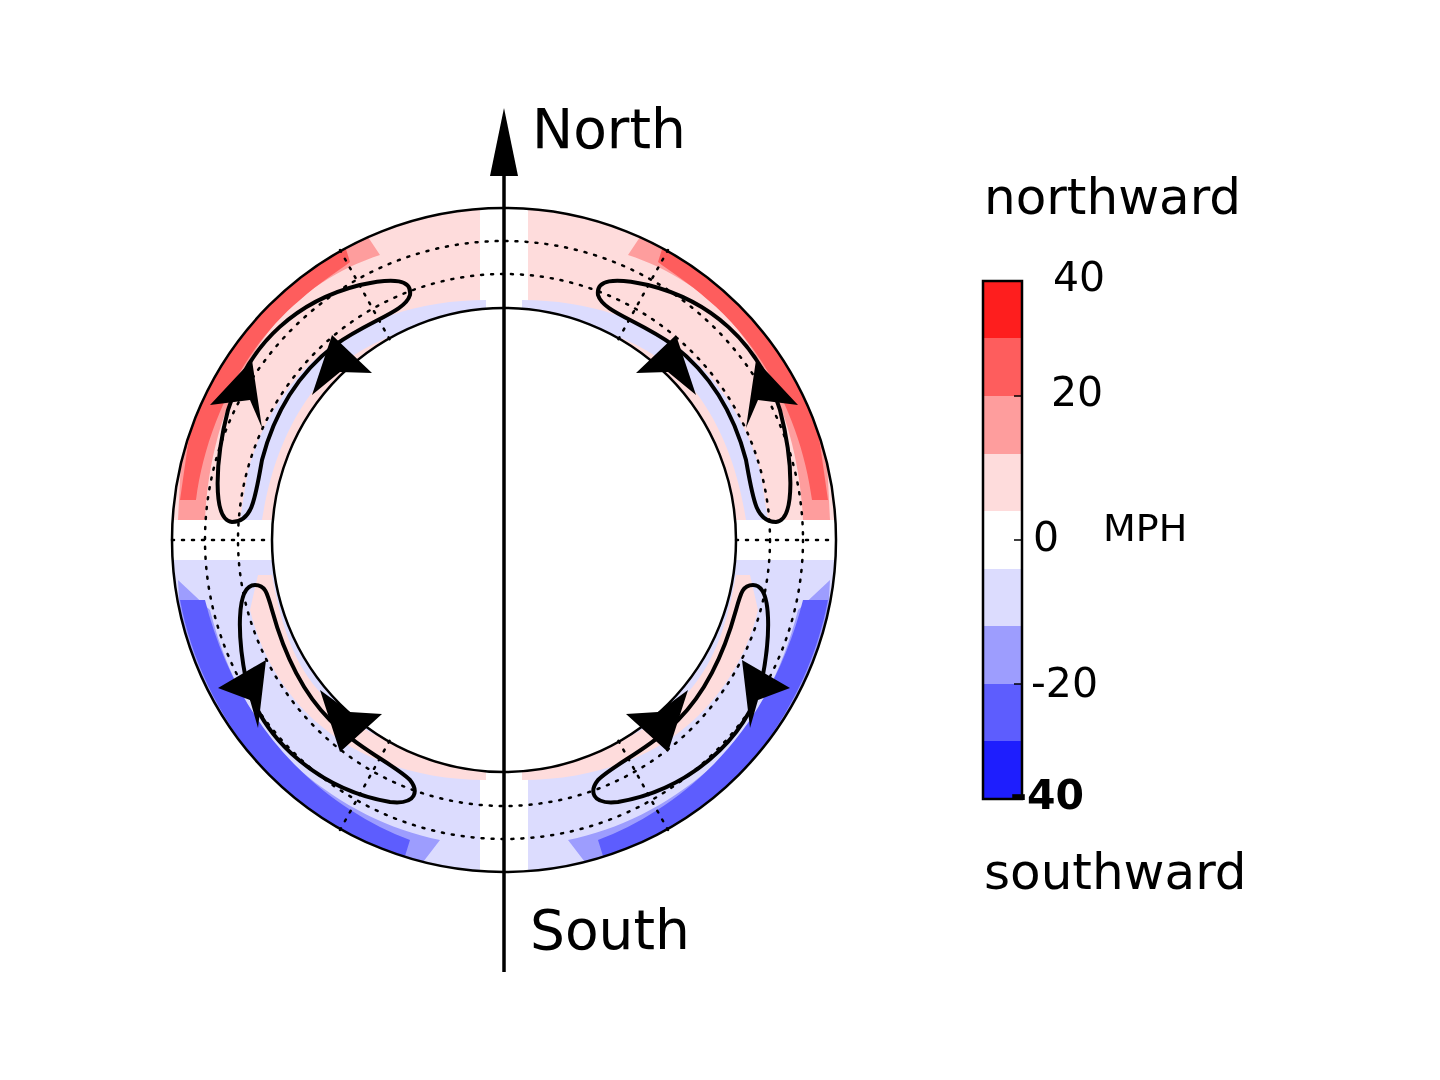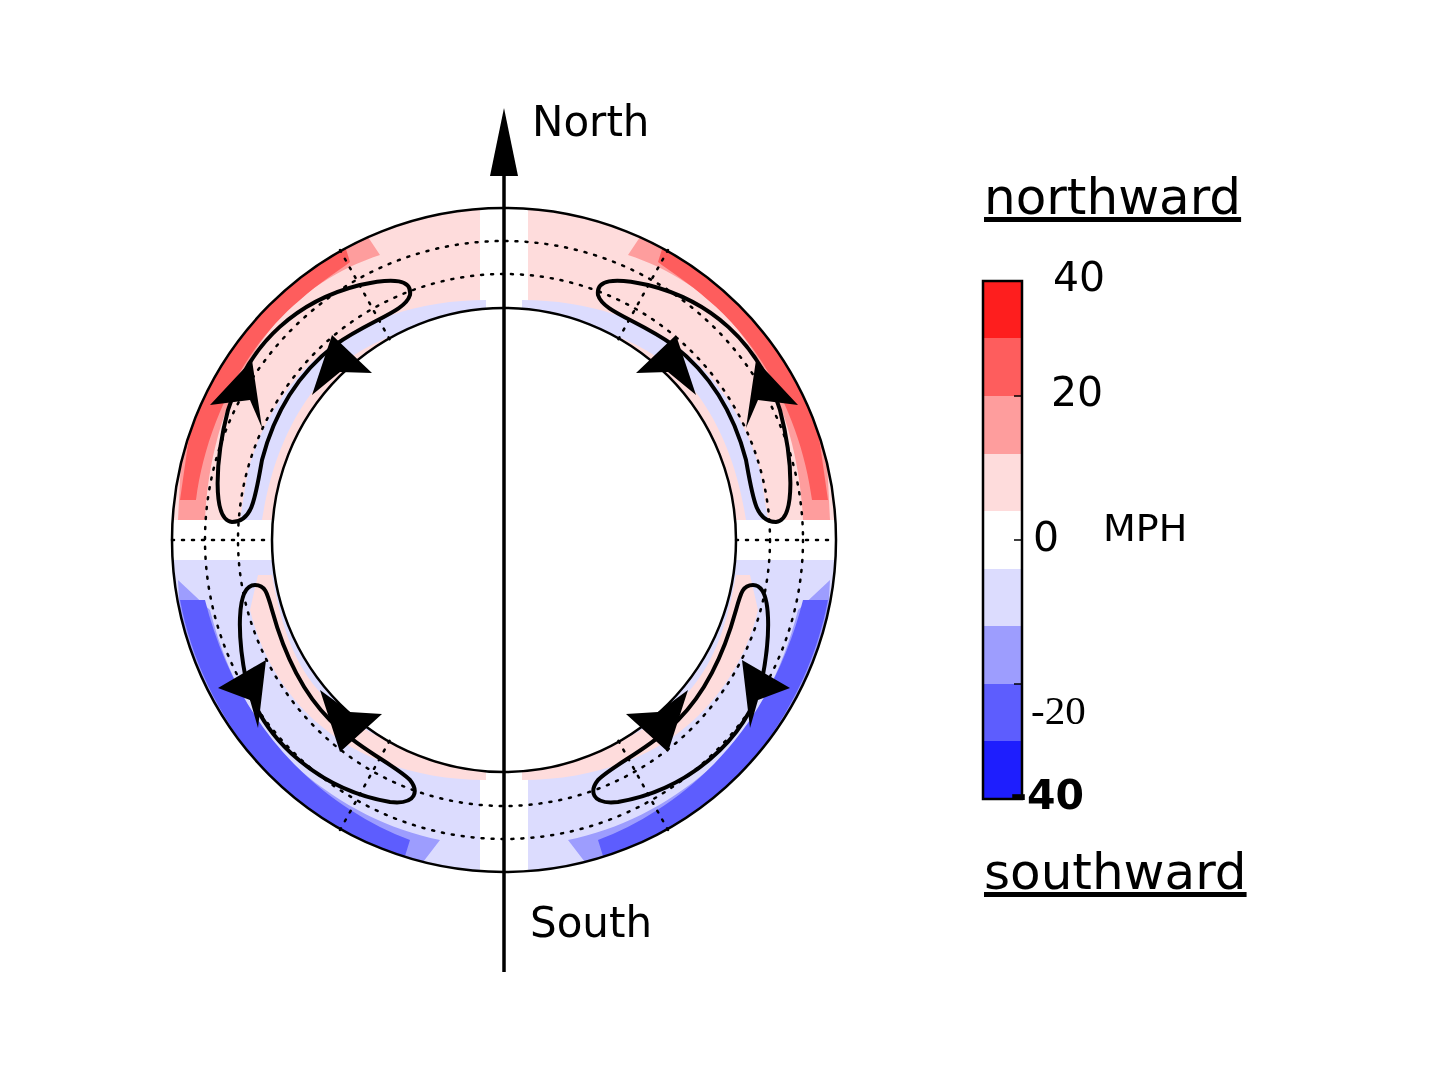--- a/index.html
+++ b/index.html
@@ -1,21 +1,21 @@
 <!DOCTYPE html>
 <html><head>
 <meta charset="utf-8">
 <style>
   html, body { margin: 0; padding: 0; background: #ffffff; }
   body { width: 1440px; height: 1080px; position: relative; overflow: hidden;
          font-family: "DejaVu Sans", sans-serif; }
   #figure { position: absolute; left: 0; top: 0; width: 1440px; height: 1080px; }
   .lbl { position: absolute; color: #000; font-family: "DejaVu Sans", sans-serif; white-space: nowrap; }
-  .big { font-size: 42px; }
-  .mid { font-size: 50px; text-decoration: underline; }
+  .big { font-size: 55px; }
+  .mid { font-size: 50px; }
   .tick { font-size: 41px; }
   .unit { font-size: 38px; }
 </style>
 </head>
 <body>
 
 <svg id="figure" width="1440" height="1080" viewBox="0 0 1440 1080" xmlns="http://www.w3.org/2000/svg">
   <defs>
     <clipPath id="shell-clip">
       <path d="M 504 208 A 332 332 0 1 1 503.99 208 Z M 504 308 A 232 232 0 1 0 504.01 308 Z" clip-rule="evenodd" fill-rule="evenodd"></path>
@@ -120,15 +120,15 @@
   </g>
 </svg>
 
 <div class="lbl big" style="left:532px; top:97px;">North</div>
 <div class="lbl big" style="left:530px; top:898px;">South</div>
 <div class="lbl mid" style="left:984px; top:168px;">northward</div>
 <div class="lbl mid" style="left:984px; top:843px;">southward</div>
 <div class="lbl tick" style="left:1033px; top:253px;margin-left:20px;">40</div>
 <div class="lbl tick" style="left:1051px; top:368px;">20</div>
 <div class="lbl tick" style="left:1033px; top:513px;">0</div>
-<div class="lbl tick" style="left:1031px; top:686px;font-family:Liberation Serif, serif;">-20</div>
+<div class="lbl tick" style="left:1031px; top:659px;">-20</div>
 <div class="lbl tick" style="left:1010px; top:771px;font-weight:bold;">-40</div>
 <div class="lbl unit" style="left:1103px; top:506px;">MPH</div>
 
 </body></html>

